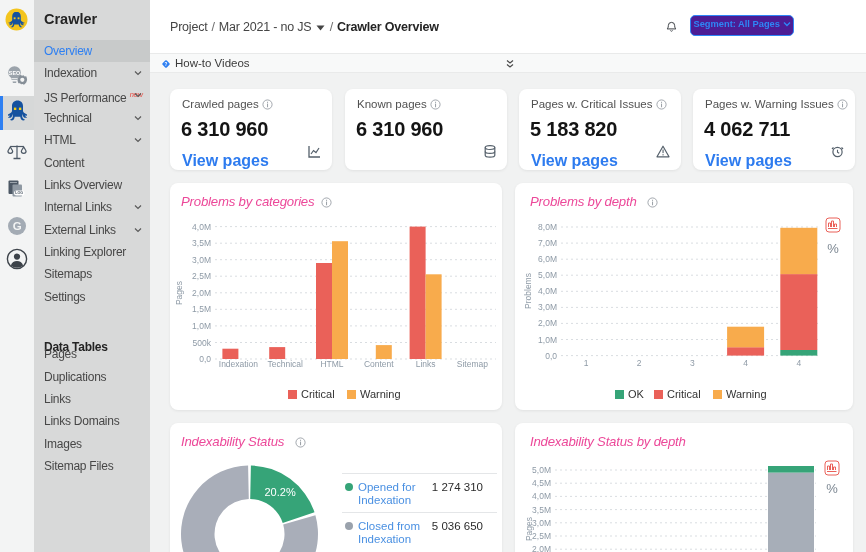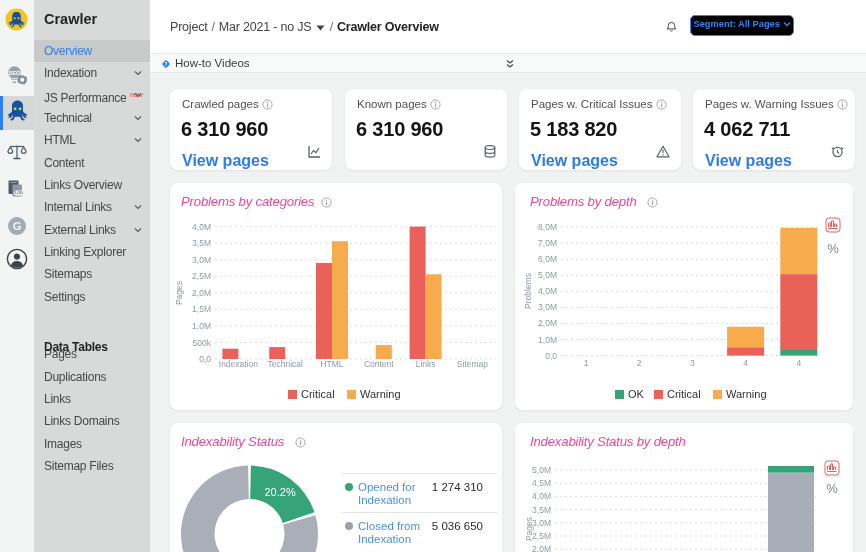--- a/index.html
+++ b/index.html
@@ -19,21 +19,21 @@
 .srow .chev { position:absolute; right:8px; top:7px; } .srow .chev svg { display:block; }
 .srow sup { color:#e8463c; font-size:7.5px; font-style:italic; }
 .srow.head { font-weight:bold; color:#242424; }
 
 
 #main { position:absolute; left:150px; top:0; width:716px; height:552px; }
 #header { position:absolute; left:0; top:0; width:716px; height:53px; background:#fff; }
 #crumb { position:absolute; left:20px; top:20px; font-size:12.5px; letter-spacing:-0.2px; color:#454545; white-space:nowrap; }
 #crumb b { color:#242424; font-weight:bold; }
 #crumb .sep { color:#6d6d6d; padding:0 4px; }
-#segbtn { position:absolute; left:540px; top:15px; width:104px; height:21px; border:1.5px solid #2e86f6; border-radius:5px; color:#2e86f6; font-size:9.3px; font-weight:bold; text-align:center; line-height:17px; background:#000000; white-space:nowrap; }
+#segbtn { position:absolute; left:540px; top:15px; width:104px; height:21px; border:1.5px solid #2e86f6; border-radius:5px; color:#2e86f6; font-size:9.3px; font-weight:bold; text-align:center; line-height:17px; background:#4c1d95; white-space:nowrap; }
 #export { position:absolute; left:661px; top:20px; font-size:16px; color:#3a3a3a; white-space:nowrap;margin-top:45px; }
 
 #howto { position:absolute; left:0; top:53px; width:716px; height:20px; background:#f8f9f9; border-top:1px solid #e9eaea; border-bottom:1px solid #e9eaea; font-size:11.5px; color:#3b3b3b; }
 #howto .txt { position:absolute; left:25px; top:3px; }
 
 #content { position:absolute; left:0; top:73px; width:716px; height:479px; background:#f1f2f2; }
 
 
 .kcard { position:absolute; top:16px; width:162px; height:81px; background:#fff; border-radius:8px; box-shadow:0 1px 3px rgba(0,0,0,0.07); }
 .kcard .kt { position:absolute; left:12px; top:9px; font-size:11.5px; color:#515151; white-space:nowrap; }

